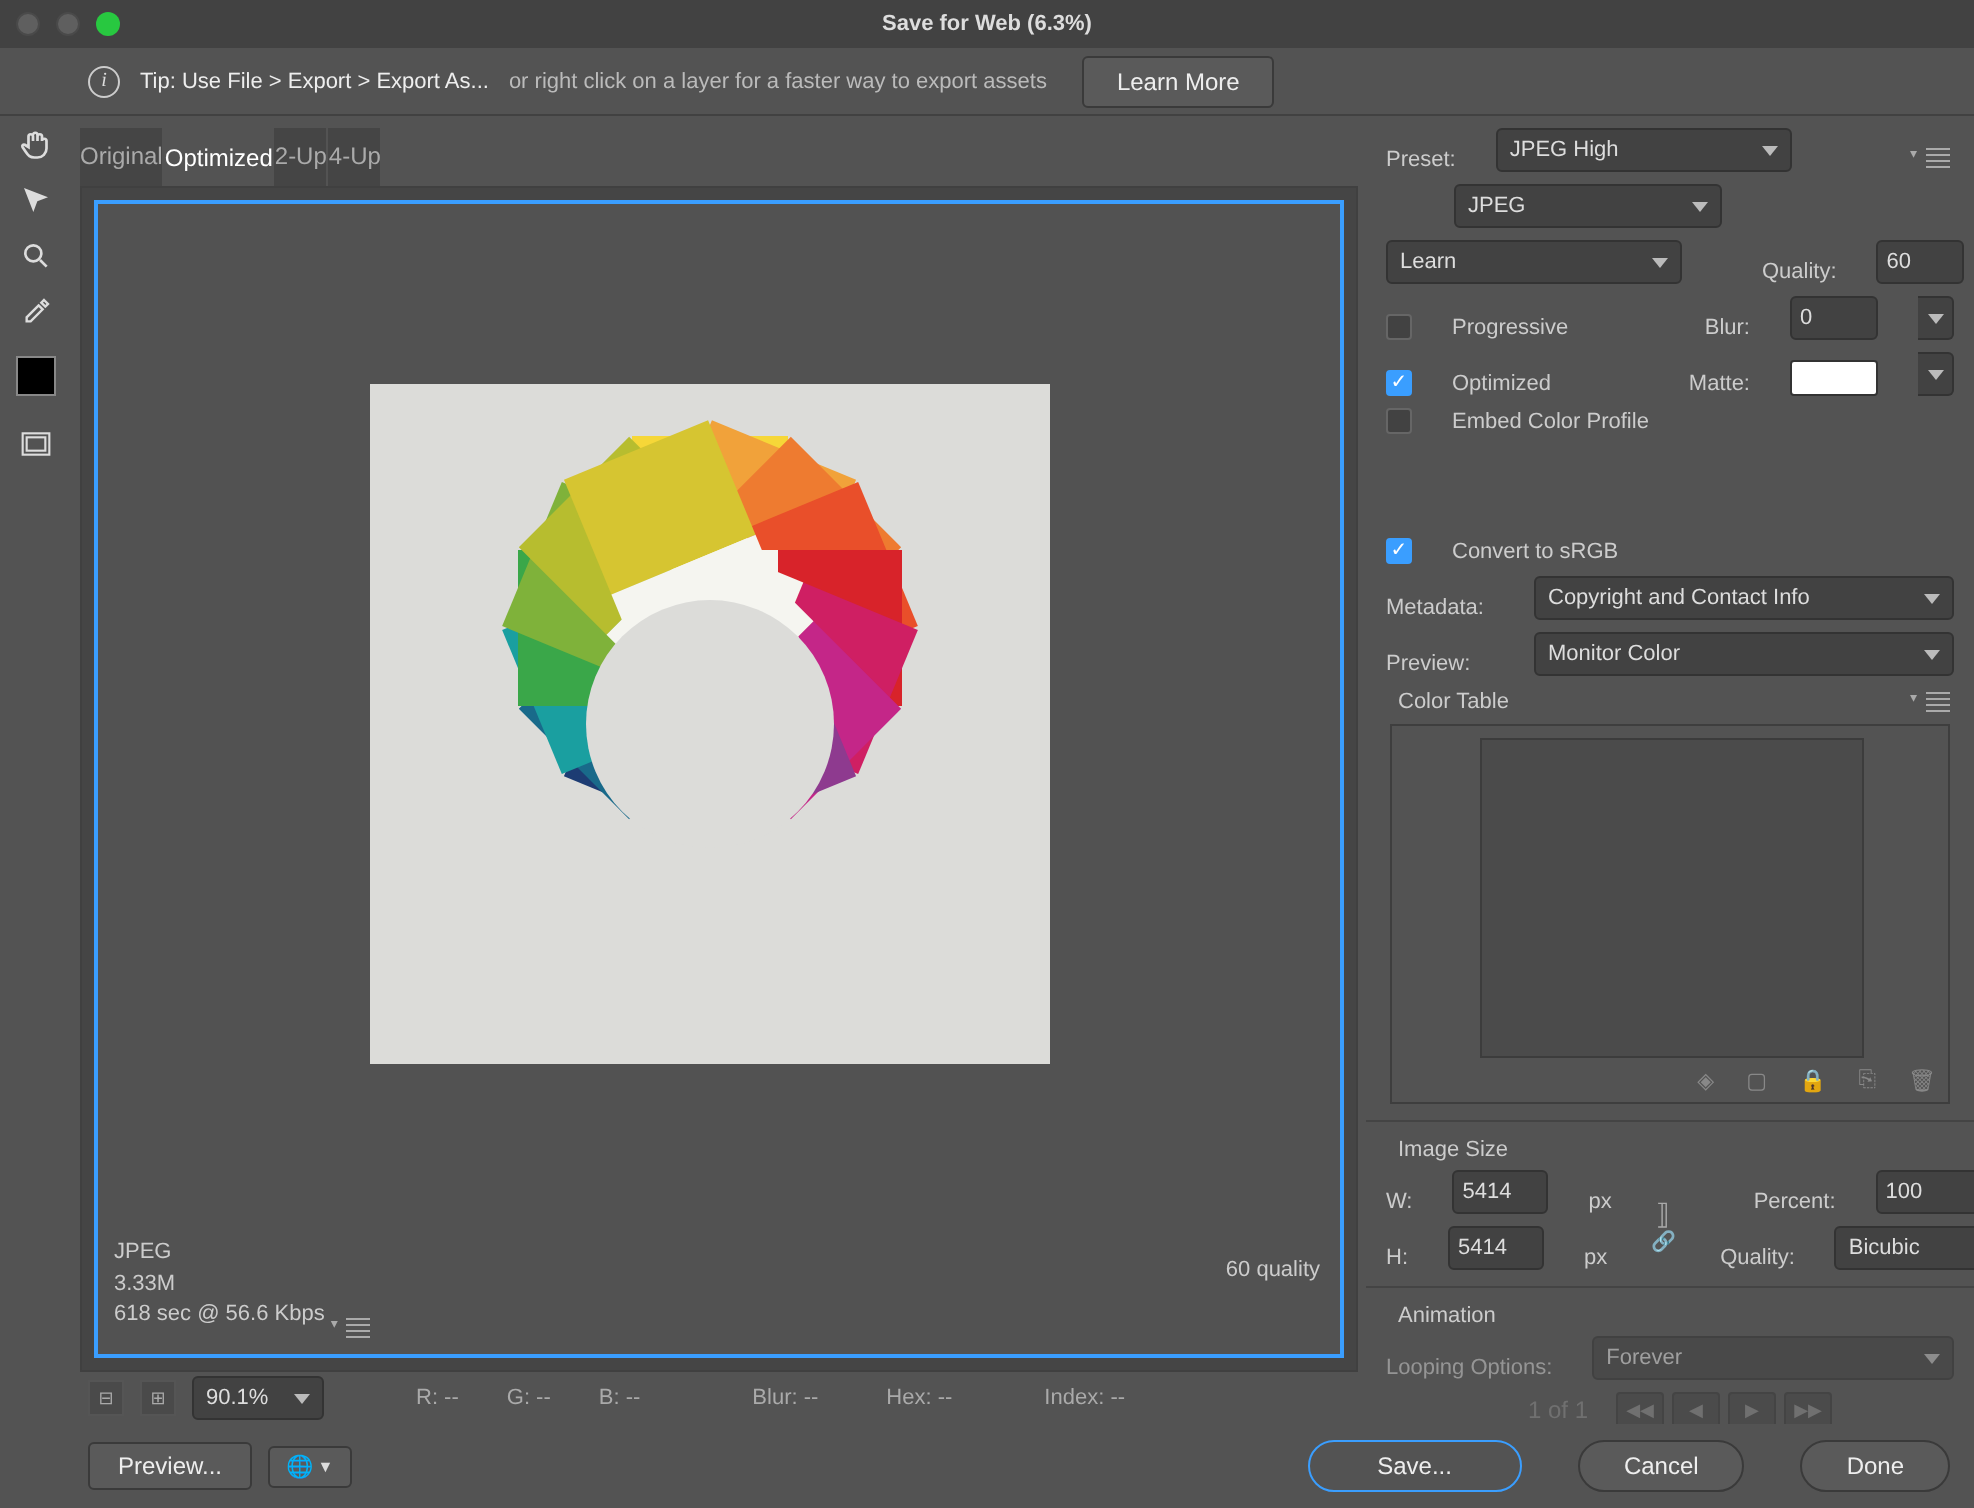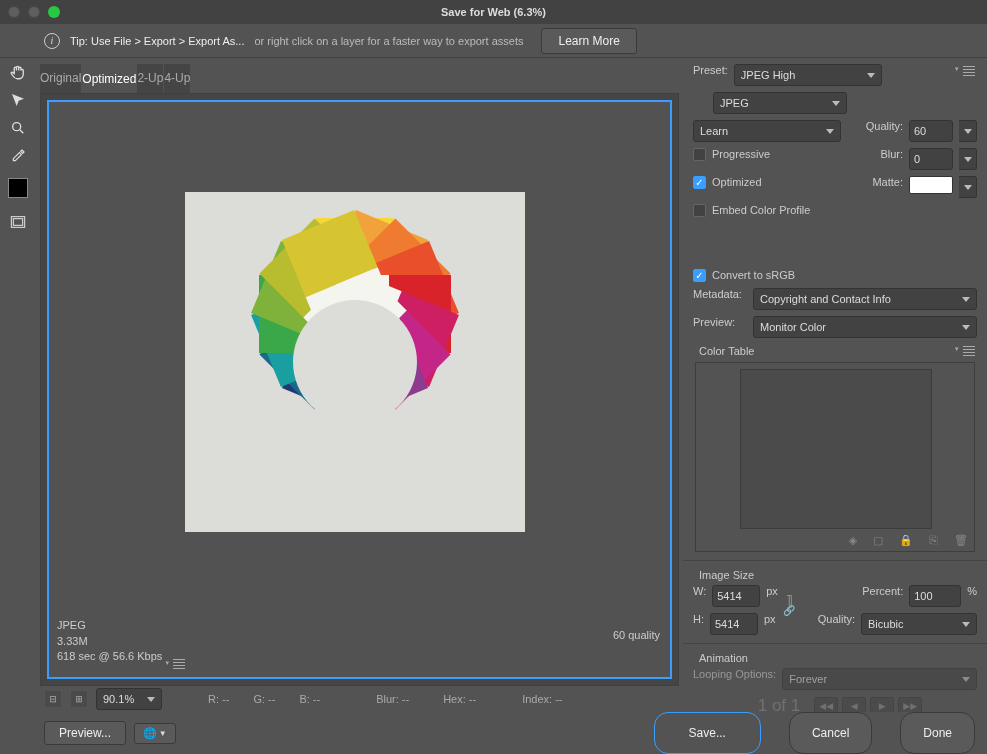--- a/index.html
+++ b/index.html
@@ -47,21 +47,21 @@
   .tab.active { background:#535353; color:#fff; border-top:1px solid #6aa6ff00;}
   .canvas-wrap { flex:1; background:#454545; border:1px solid #404040; position:relative; margin-top:0;}
   .canvas-inner { position:absolute; inset:6px; border:2px solid #3a9eff; background:#525252; overflow:hidden;}
   .preview-img { position:absolute; left:136px; top:90px; width:340px; height:340px; background:#dcdcd9;}
   .canvas-footer { position:absolute; left:8px; bottom:6px; color:#ccc; font-size:11px; line-height:1.4;}
   .canvas-footer-right { position:absolute; right:10px; bottom:36px; color:#ccc;}
   .footer-menu { display:inline-block; margin-left:6px;}
 
   
   .panel { width:304px; padding:6px 10px 0 10px; overflow:hidden;}
-  .panel .row { display:flex; align-items:flex-start; margin-bottom:6px; gap:6px;}
+  .panel .row { display:flex; align-items:flex-end; margin-bottom:6px; gap:20px;}
   .panel label { color:#ccc; font-size:11px;}
   .sel { background:#424242; border:1px solid #333; border-radius:3px; color:#ddd; height:22px; padding:0 20px 0 6px; position:relative; font-size:11px; display:flex; align-items:center; flex:1;}
   .sel::after{content:"";position:absolute;right:6px;top:8px;width:0;height:0;border-left:4px solid transparent;border-right:4px solid transparent;border-top:5px solid #bbb;}
   .sel.small{flex:0 0 auto;}
   .num-input { background:#424242; border:1px solid #333; border-radius:3px; color:#ddd; height:22px; padding:0 4px; width:48px; font-size:11px;}
   .check { width:13px;height:13px;border:1px solid #666;border-radius:2px;display:inline-flex;align-items:center;justify-content:center;background:#424242;}
   .check.checked{background:#3a9eff;border-color:#3a9eff;}
   .check.checked::after{content:"✓";color:#fff;font-size:10px;line-height:1;}
   .matte-swatch{width:44px;height:18px;background:#fff;border:1px solid #333;border-radius:2px;}
   .sel-chevron-box{width:18px;height:22px;background:#424242;border:1px solid #333;border-left:none;border-radius:0 3px 3px 0;display:flex;align-items:center;justify-content:center;}
@@ -75,30 +75,30 @@
 
   .sep { height:1px; background:#444; margin:8px -10px;}
 
   
   .infobar { height:26px; display:flex; align-items:center; padding:0 10px 0 44px; gap:8px; color:#aaa;}
   .infobar .zoom { display:flex;align-items:center;gap:4px;}
   .infobar .color-readout{display:flex;gap:24px;}
   .sq-btn{width:18px;height:18px;border:1px solid #555;display:flex;align-items:center;justify-content:center;background:#4a4a4a;font-size:9px;}
   
   
-  .bottombar { position:absolute; bottom:0; left:0; right:0; height:42px; display:flex;justify-content:space-between;padding:0 12px 0 44px;}
+  .bottombar { position:absolute; bottom:0; left:0; right:0; height:42px; display:flex;align-items:center;justify-content:space-between;padding:0 12px 0 44px;}
   .bottombar-left{display:flex;gap:8px;align-items:center;}
   .btn { background:#5a5a5a;border:1px solid #3a3a3a;border-radius:14px;padding:5px 22px;color:#eee;font-size:12px;cursor:pointer;}
   .btn.primary{border:1px solid #3a9eff;background:transparent;padding:5px 34px;}
   .globe-btn{background:#5a5a5a;border:1px solid #3a3a3a;border-radius:3px;padding:3px 8px;display:flex;align-items:center;gap:2px;font-size:11px;}
   .bottombar-right{display:flex;gap:28px;}
 
   .anim-ctrl{display:flex;gap:4px;align-items:center;justify-content:center;margin-top:4px;}
   .anim-btn{width:24px;height:18px;background:#454545;border:1px solid #383838;border-radius:2px;display:flex;align-items:center;justify-content:center;color:#888;font-size:9px;}
-  .anim-label{color:#888;margin:0 10px;font-size:17px;}
+  .anim-label{color:#888;margin:0 10px;font-size:12px;}
 
   
   .wheel { position:absolute; inset:0; }
   .swatch-card { position:absolute; width:78px; height:100px; transform-origin: 50% 0%; }
   .swatch-color { width:100%; height:62px; }
   .swatch-label { width:100%; height:38px; background:#f5f5f0; }
   .center-hole{position:absolute;left:108px;top:108px;width:124px;height:124px;background:#dcdcd9;border-radius:50%;}
   
   .hamburger{display:inline-flex;flex-direction:column;gap:2px;margin-left:auto;cursor:pointer;padding:2px;}
   .hamburger span{width:12px;height:1px;background:#aaa;}

